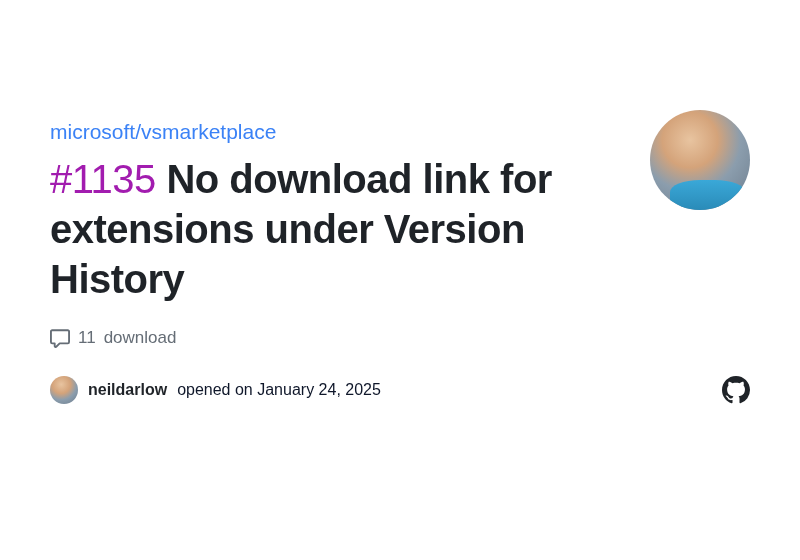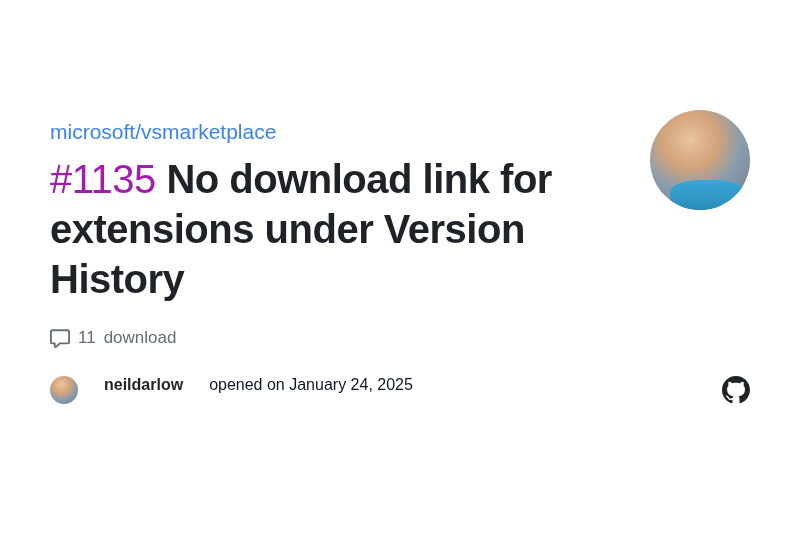--- a/index.html
+++ b/index.html
@@ -68,22 +68,22 @@
       height: 20px;
       fill: #656d76;
     }
     .byline-row {
       display: flex;
       align-items: center;
       justify-content: space-between;
     }
     .byline-left {
       display: flex;
-      align-items: flex-start;
-      gap: 26px;
+      align-items: center;
+      gap: 10px;
     }
     .avatar-small {
       width: 28px;
       height: 28px;
       border-radius: 50%;
       background: radial-gradient(circle at 40% 30%, #e8c4a0 0%, #d4a37a 35%, #8b9dad 60%, #6a7a8a 100%);
       flex-shrink: 0;
     }
     .username {
       font-weight: 600;

